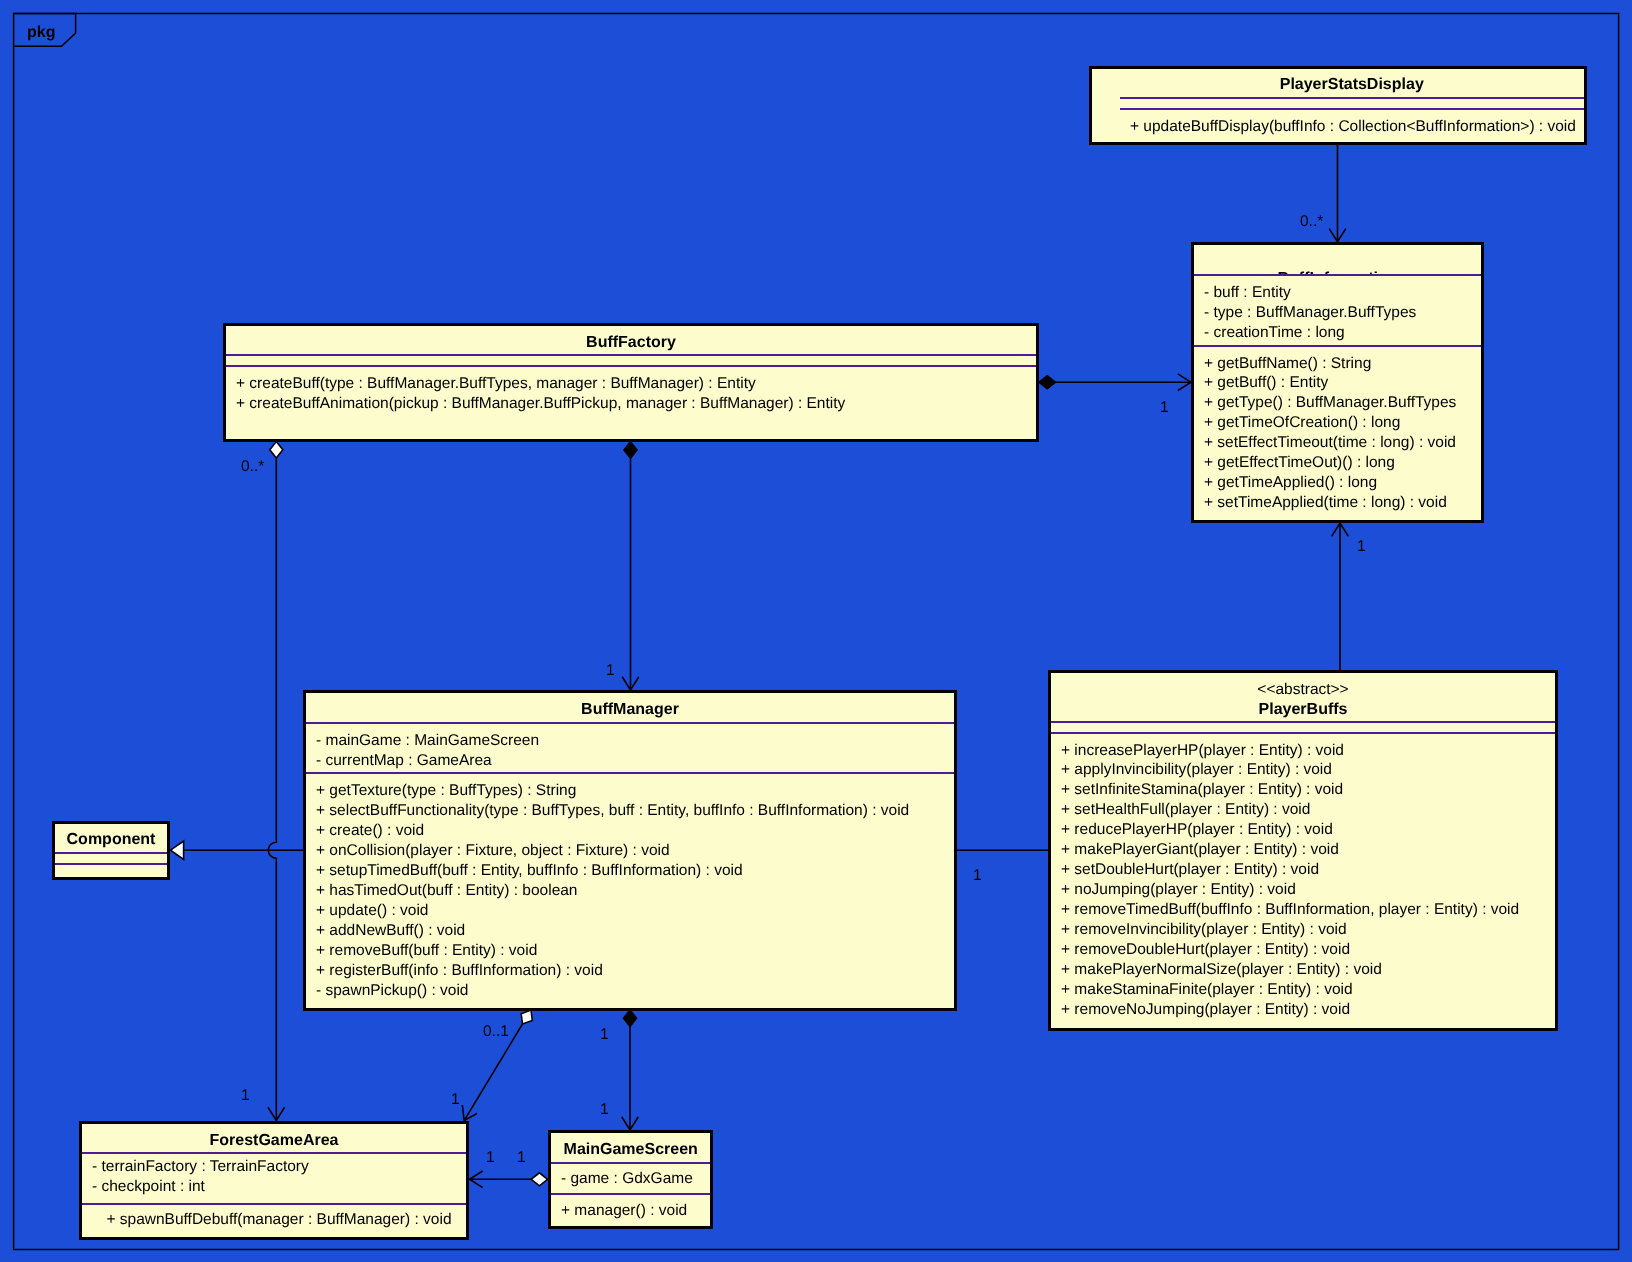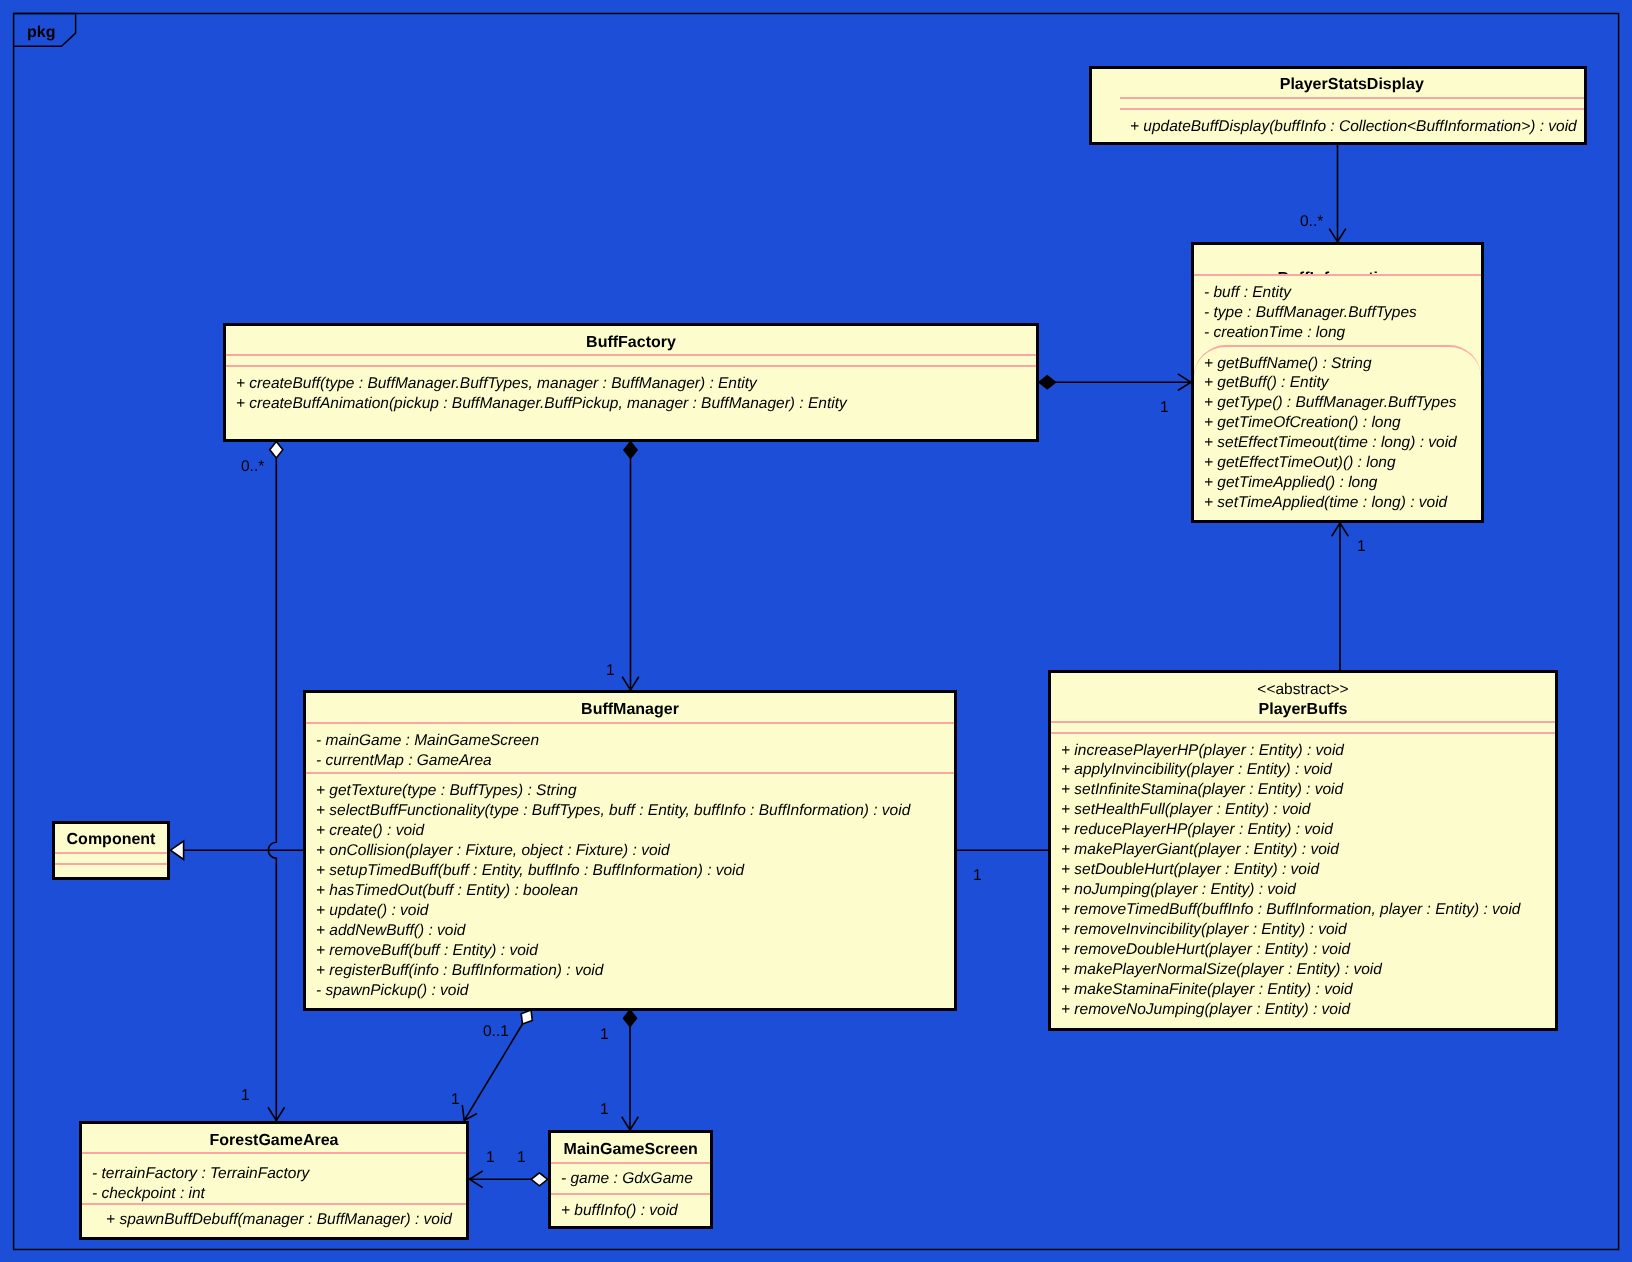--- a/index.html
+++ b/index.html
@@ -6,21 +6,21 @@
   html,body{margin:0;padding:0;background:#ffffff;}
   body{width:1632px;height:1262px;overflow:hidden;
        font-family:"Liberation Sans",sans-serif;
        -webkit-font-smoothing:antialiased;
        text-rendering:geometricPrecision;}
   #canvas{position:relative;width:1632px;height:1262px;background:#1d4ed8;}
 
   .uml-class{position:absolute;box-sizing:border-box;background:#fcfccc;
              border:3px solid #000;z-index:3;}
   .cmp{box-sizing:border-box;position:relative;overflow:hidden;}
-  .cmp.sep{border-top:2px solid #fca5a5;font-style:italic;}
+  .cmp.sep{border-top:2px solid #4c1d95;}
   .cls-stereo{font-size:15.5px;text-align:center;line-height:20px;}
   .cls-title{text-align:center;font-weight:bold;font-size:16px;line-height:20px;}
   .cls-line{font-size:15.5px;white-space:pre;line-height:20px;
             padding-left:10px;color:#000;}
   .cls-title,.cls-stereo,.cls-line,.mult{will-change:transform;}
 
   svg#edges{position:absolute;left:0;top:0;width:1632px;height:1262px;
             overflow:visible;z-index:1;}
   .mult{position:absolute;font-size:15.5px;color:#000;white-space:pre;
         line-height:20px;z-index:2;}
@@ -103,21 +103,21 @@
 
   <div class="uml-class" id="c-info" style="left:1191px;top:242px;width:293px;height:281px;">
     <div class="cmp" style="height:29.3px;">
       <div class="cls-title" style="padding-top:24px;">BuffInformation</div>
     </div>
     <div class="cmp sep" style="height:70.5px;">
       <div class="cls-line" style="padding-top:6.7px;">- buff : Entity</div>
       <div class="cls-line">- type : BuffManager.BuffTypes</div>
       <div class="cls-line">- creationTime : long</div>
     </div>
-    <div class="cmp sep" style="height:175.2px;border-radius:32px;">
+    <div class="cmp sep" style="height:175.2px;">
       <div class="cls-line" style="padding-top:6.7px;">+ getBuffName() : String</div>
       <div class="cls-line">+ getBuff() : Entity</div>
       <div class="cls-line">+ getType() : BuffManager.BuffTypes</div>
       <div class="cls-line">+ getTimeOfCreation() : long</div>
       <div class="cls-line">+ setEffectTimeout(time : long) : void</div>
       <div class="cls-line">+ getEffectTimeOut)() : long</div>
       <div class="cls-line">+ getTimeApplied() : long</div>
       <div class="cls-line">+ setTimeApplied(time : long) : void</div>
     </div>
   </div>
@@ -186,33 +186,33 @@
     </div>
     <div class="cmp sep" style="height:10.9px;"></div>
     <div class="cmp sep" style="height:14.9px;"></div>
   </div>
 
   <div class="uml-class" id="c-forest" style="left:79px;top:1120.9px;width:390px;height:119px;">
     <div class="cmp" style="height:28.1px;">
       <div class="cls-title" style="padding-top:7px;">ForestGameArea</div>
     </div>
     <div class="cmp sep" style="height:51px;">
-      <div class="cls-line" style="padding-top:10px;">- terrainFactory : TerrainFactory</div>
+      <div class="cls-line" style="padding-top:3px;">- terrainFactory : TerrainFactory</div>
       <div class="cls-line">- checkpoint : int</div>
     </div>
     <div class="cmp sep" style="height:34px;">
       <div class="cls-line" style="padding-top:5.4px;text-align:center;">+ spawnBuffDebuff(manager : BuffManager) : void</div>
     </div>
   </div>
 
   <div class="uml-class" id="c-screen" style="left:548px;top:1130px;width:165.4px;height:98.8px;">
     <div class="cmp" style="height:29px;">
       <div class="cls-title" style="padding-top:7px;">MainGameScreen</div>
     </div>
     <div class="cmp sep" style="height:30.7px;">
       <div class="cls-line" style="padding-top:5.4px;">- game : GdxGame</div>
     </div>
     <div class="cmp sep" style="height:33.1px;">
-      <div class="cls-line" style="padding-top:6.1px;">+ buffInfo() : void</div>
+      <div class="cls-line" style="padding-top:6.1px;">+ manager() : void</div>
     </div>
   </div>
 
 </div>
 
 </body></html>

